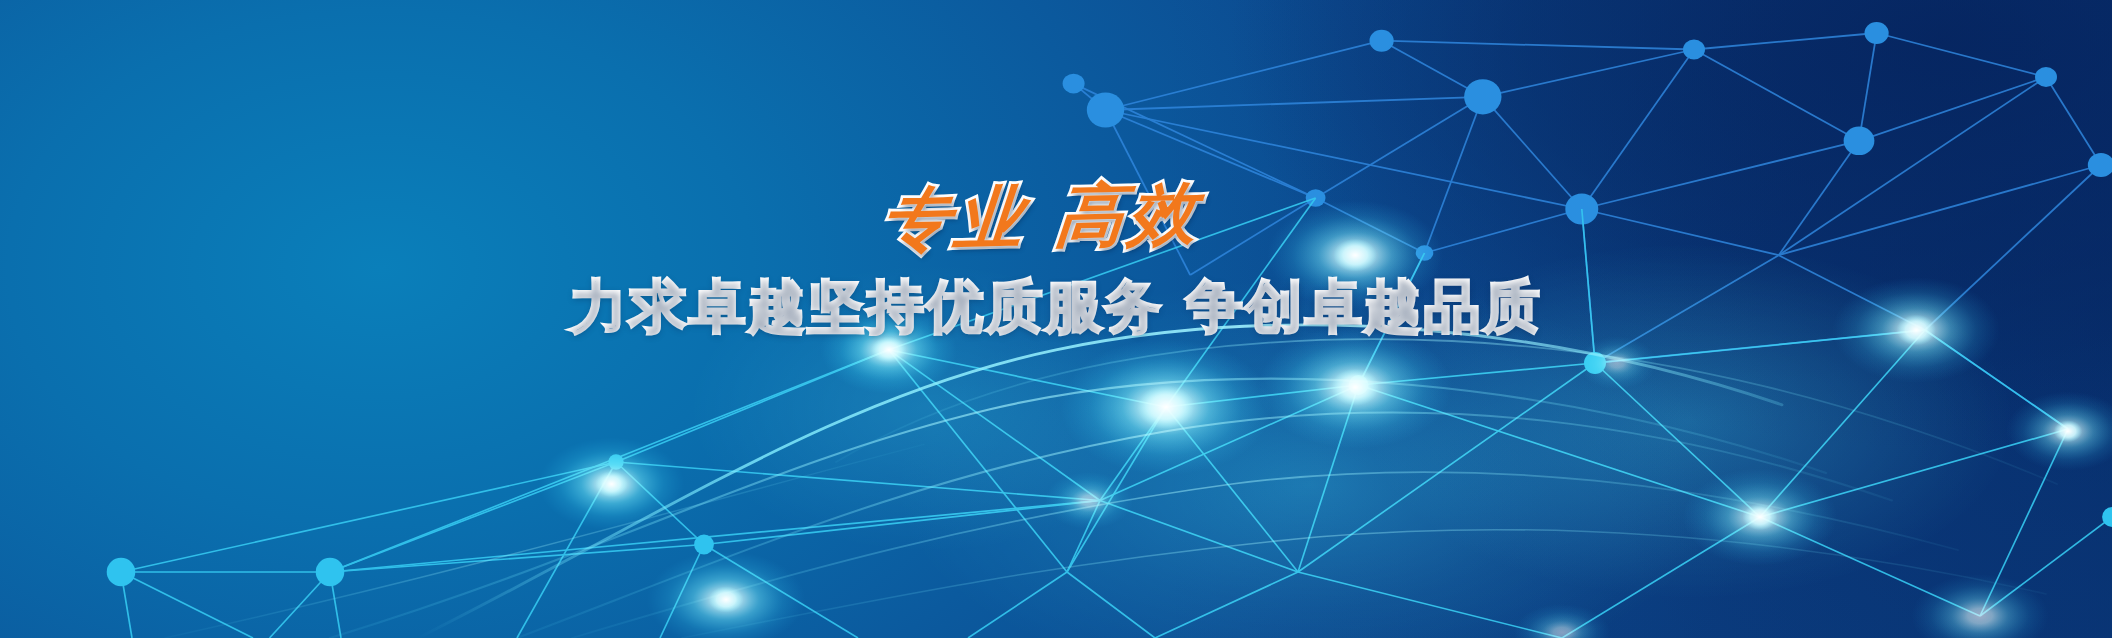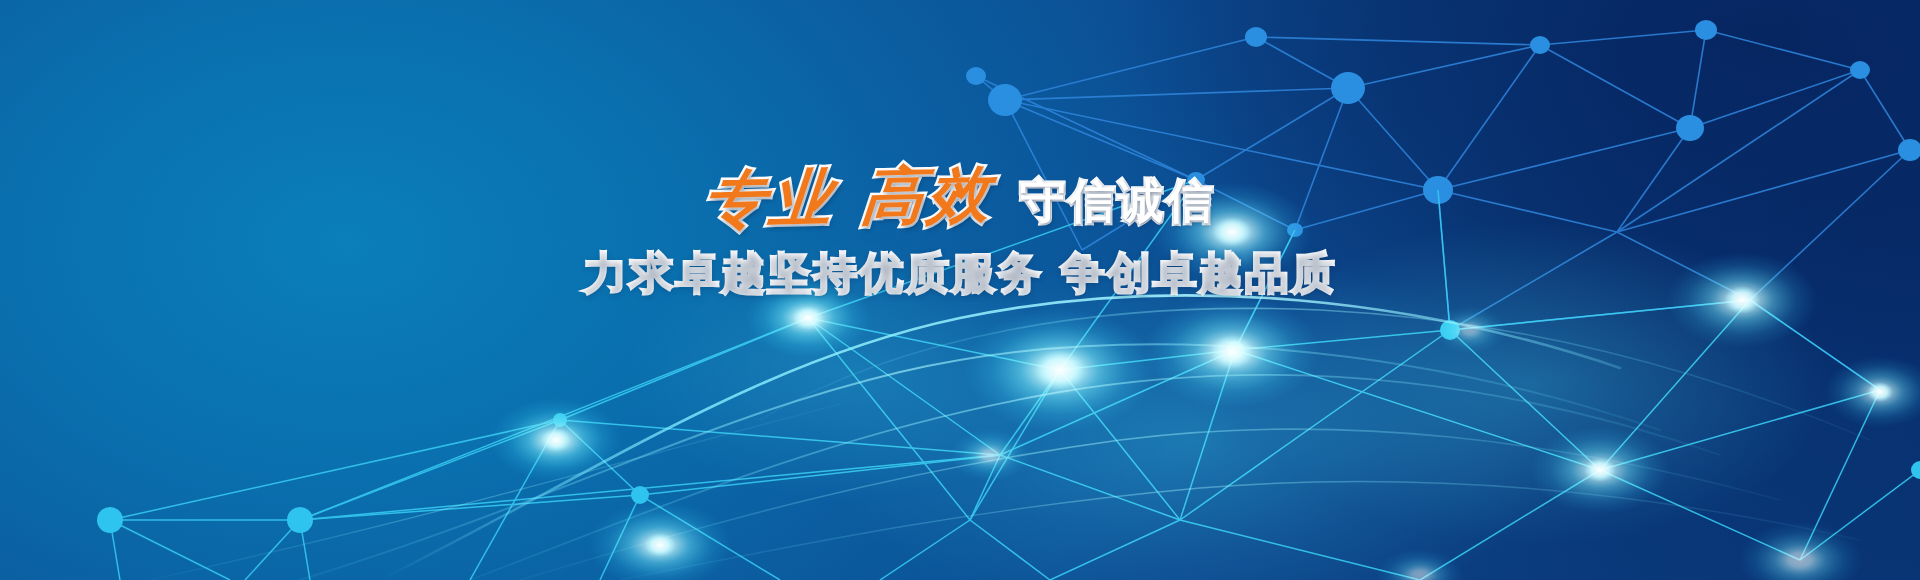--- a/index.html
+++ b/index.html
@@ -98,21 +98,21 @@
     paint-order: stroke fill;
     text-shadow: 1px 2px 4px rgba(2,30,70,0.5);
     position: relative;
     top: -4px;
     white-space: pre;
   }
 
   .subline {
     margin-top: 16px;
     font-family: "DejaVu Sans", "Liberation Sans", sans-serif;
-    font-size: 44px;
+    font-size: 52px;
     font-weight: 700;
     letter-spacing: 2px;
     color: transparent;
     -webkit-text-stroke: 2.4px #ffffff;
     paint-order: stroke fill;
     text-shadow: 0 2px 6px rgba(2,30,70,0.35);
     white-space: pre;
   }
 </style>
 </head>
@@ -311,18 +311,17 @@
       <ellipse cx="1420" cy="575" rx="44" ry="26" fill="url(#gnode)" opacity="0.5"></ellipse>
       <ellipse cx="1470" cy="330" rx="36" ry="24" fill="url(#gnode)" opacity="0.5"></ellipse>
     </g>
   </svg>
 
   <div class="glow-field"></div>
 
   <div class="text-block">
     <div class="headline">
       <span class="brush">专业 高效</span>
-      <span class="pledge">守信诚信</span>
     </div>
     <div class="subline">力求卓越坚持优质服务 争创卓越品质</div>
   </div>
 
 </div>
 
 </body></html>

